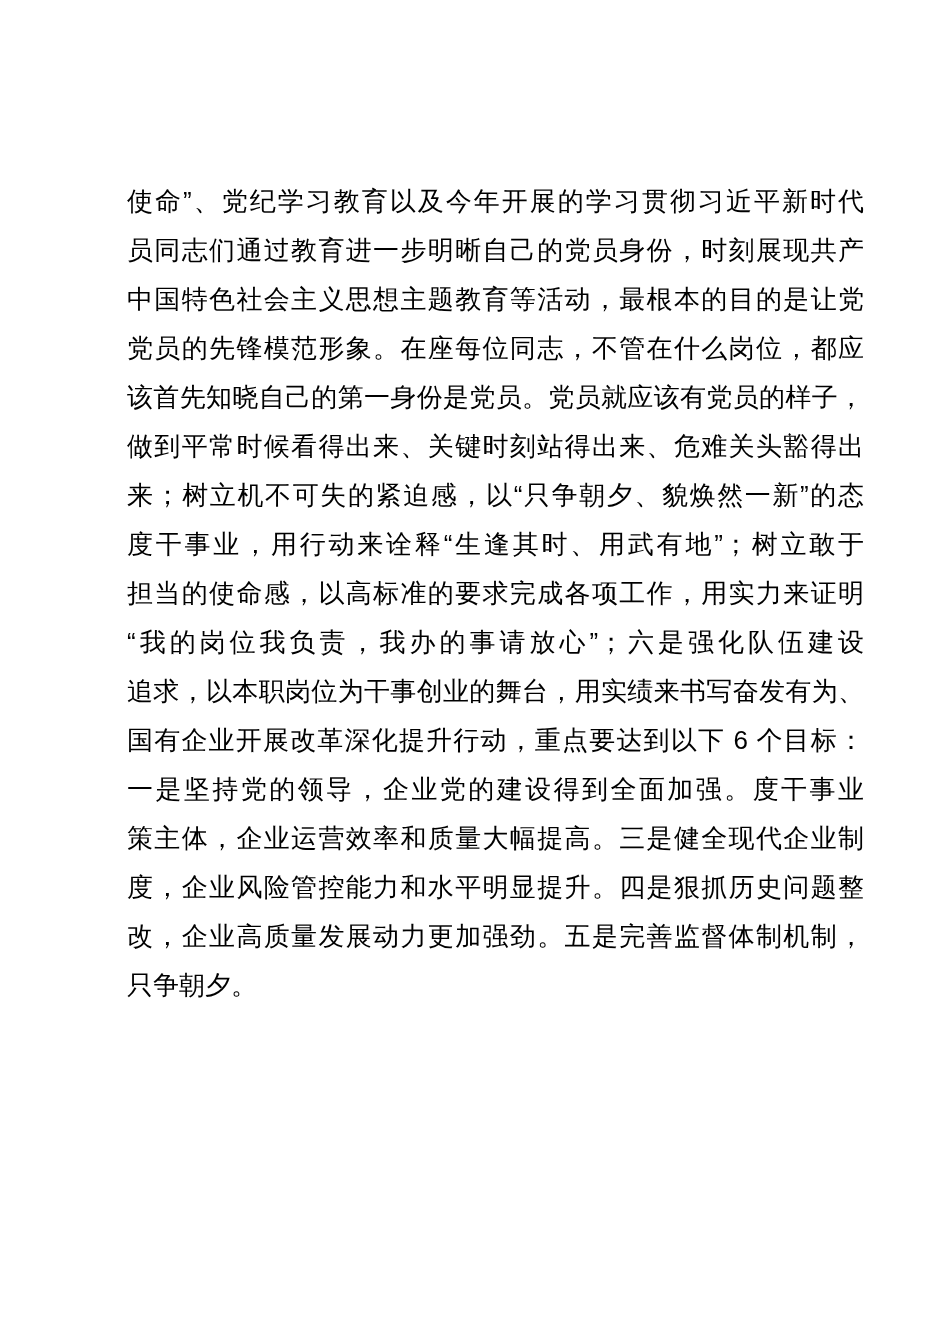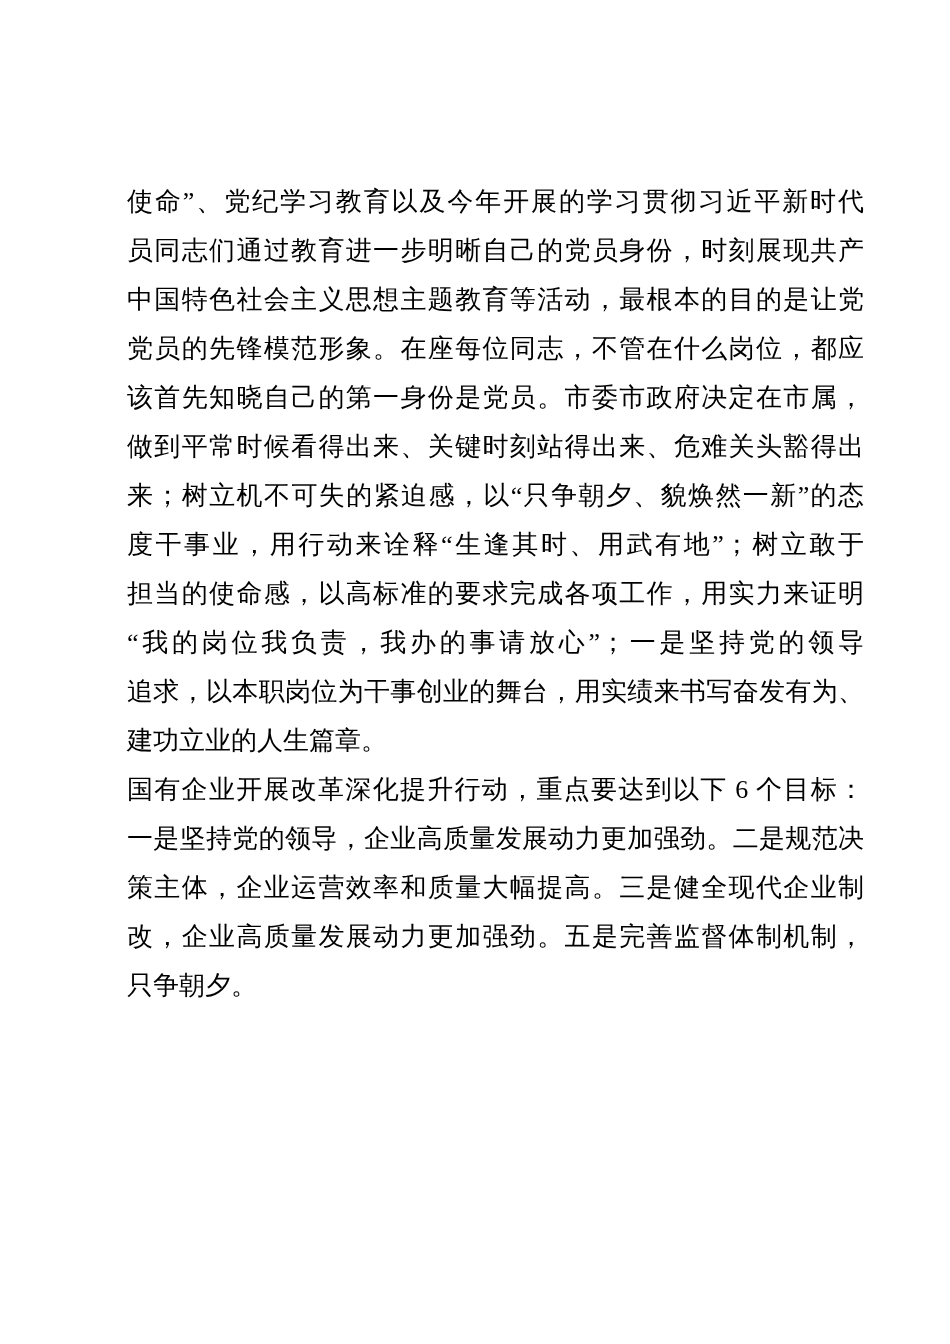--- a/index.html
+++ b/index.html
@@ -6,21 +6,21 @@
     margin: 0;
     padding: 0;
     background: #ffffff;
   }
   .page {
     position: relative;
     width: 906px;
     height: 1344px;
     background: var(--page-bg, #ffffff);
     overflow: hidden;
-    font-family: Liberation Serif, serif;
+    font-family: Liberation Sans, sans-serif;
   }
   .textblock {
     position: absolute;
     left: 127px;
     top: 177px;
     width: 737px;
   }
   .line {
     color: var(--text-color, #000000);
     font-size: 26px;
@@ -39,27 +39,27 @@
 </style>
 </head>
 <body>
 
 <div class="page">
   <div class="textblock">
     <div class="line">使命”、党纪学习教育以及今年开展的学习贯彻习近平新时代</div>
     <div class="line">员同志们通过教育进一步明晰自己的党员身份，时刻展现共产</div>
     <div class="line">中国特色社会主义思想主题教育等活动，最根本的目的是让党</div>
     <div class="line">党员的先锋模范形象。在座每位同志，不管在什么岗位，都应</div>
-    <div class="line">该首先知晓自己的第一身份是党员。市委市政府决定在市属，</div>
+    <div class="line">该首先知晓自己的第一身份是党员。党员就应该有党员的样子，</div>
     <div class="line">做到平常时候看得出来、关键时刻站得出来、危难关头豁得出</div>
     <div class="line">来；树立机不可失的紧迫感，以“只争朝夕、貌焕然一新”的态</div>
     <div class="line">度干事业，用行动来诠释“生逢其时、用武有地”；树立敢于</div>
     <div class="line">担当的使命感，以高标准的要求完成各项工作，用实力来证明</div>
-    <div class="line">“我的岗位我负责，我办的事请放心”；一是坚持党的领导</div>
+    <div class="line">“我的岗位我负责，我办的事请放心”；六是强化队伍建设</div>
     <div class="line">追求，以本职岗位为干事创业的舞台，用实绩来书写奋发有为、</div>
-    <div class="line para-end">建功立业的人生篇章。</div>
     <div class="line">国有企业开展改革深化提升行动，重点要达到以下 6 个目标：</div>
-    <div class="line">一是坚持党的领导，企业高质量发展动力更加强劲。二是规范决</div>
+    <div class="line">一是坚持党的领导，企业党的建设得到全面加强。度干事业</div>
     <div class="line">策主体，企业运营效率和质量大幅提高。三是健全现代企业制</div>
+    <div class="line">度，企业风险管控能力和水平明显提升。四是狠抓历史问题整</div>
     <div class="line">改，企业高质量发展动力更加强劲。五是完善监督体制机制，</div>
     <div class="line para-end">只争朝夕。</div>
   </div>
 </div>
 
 </body></html>

